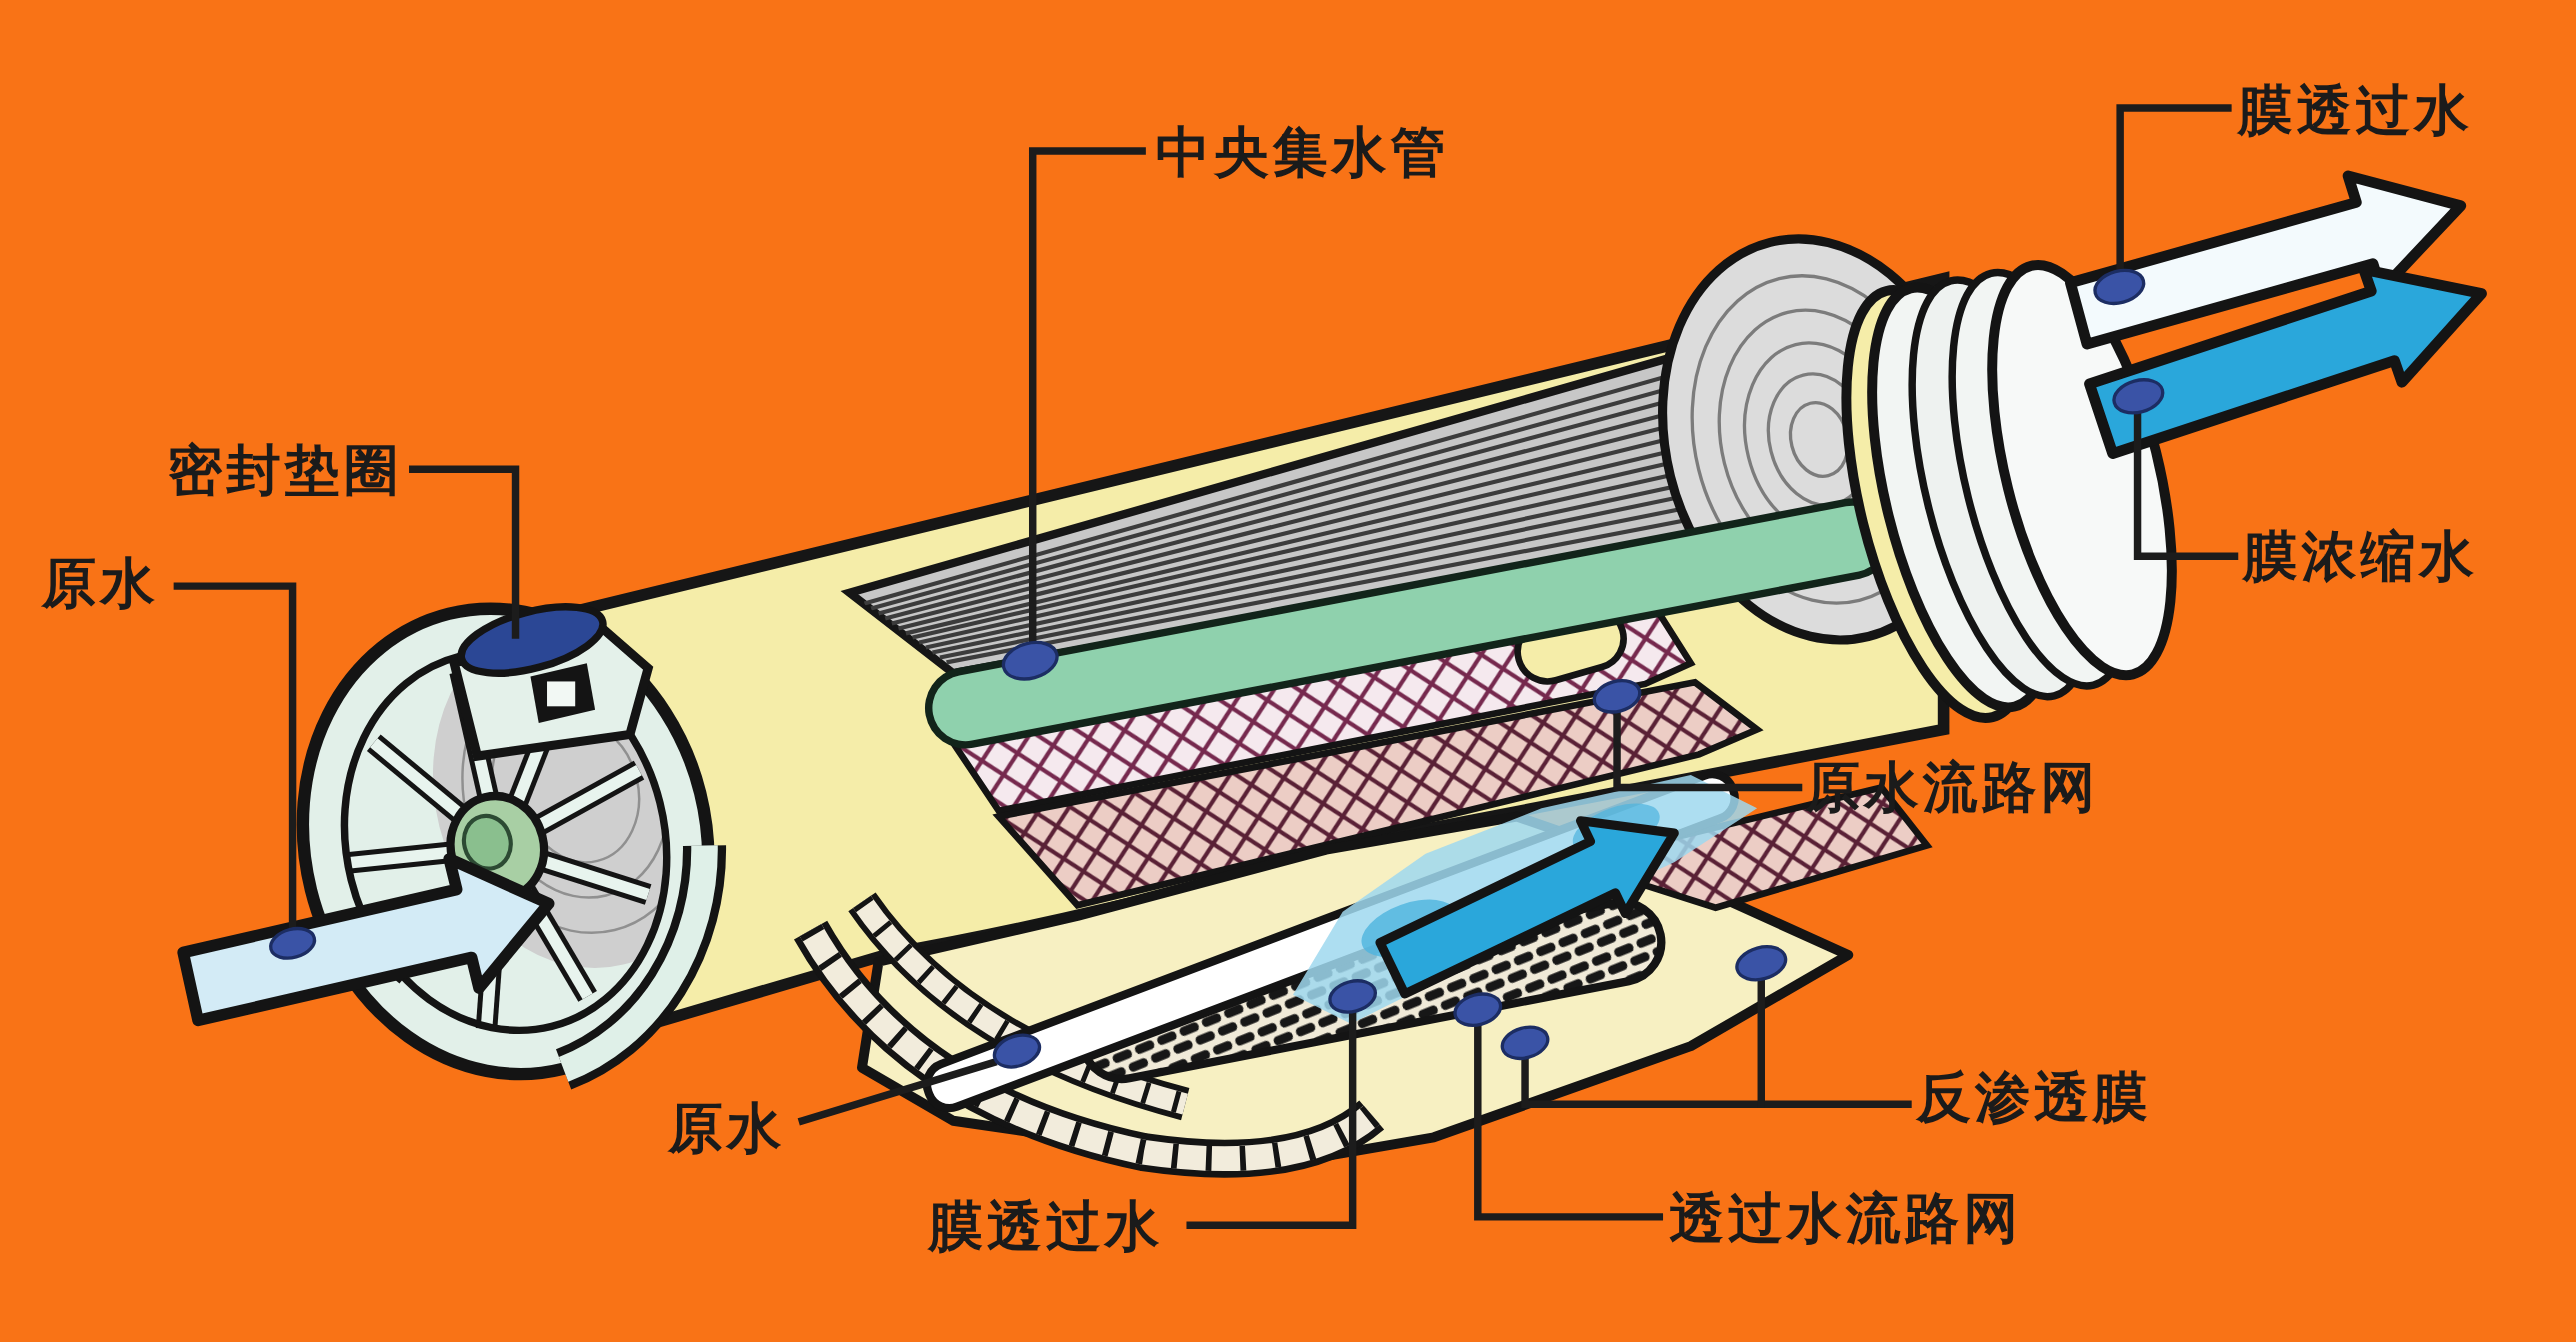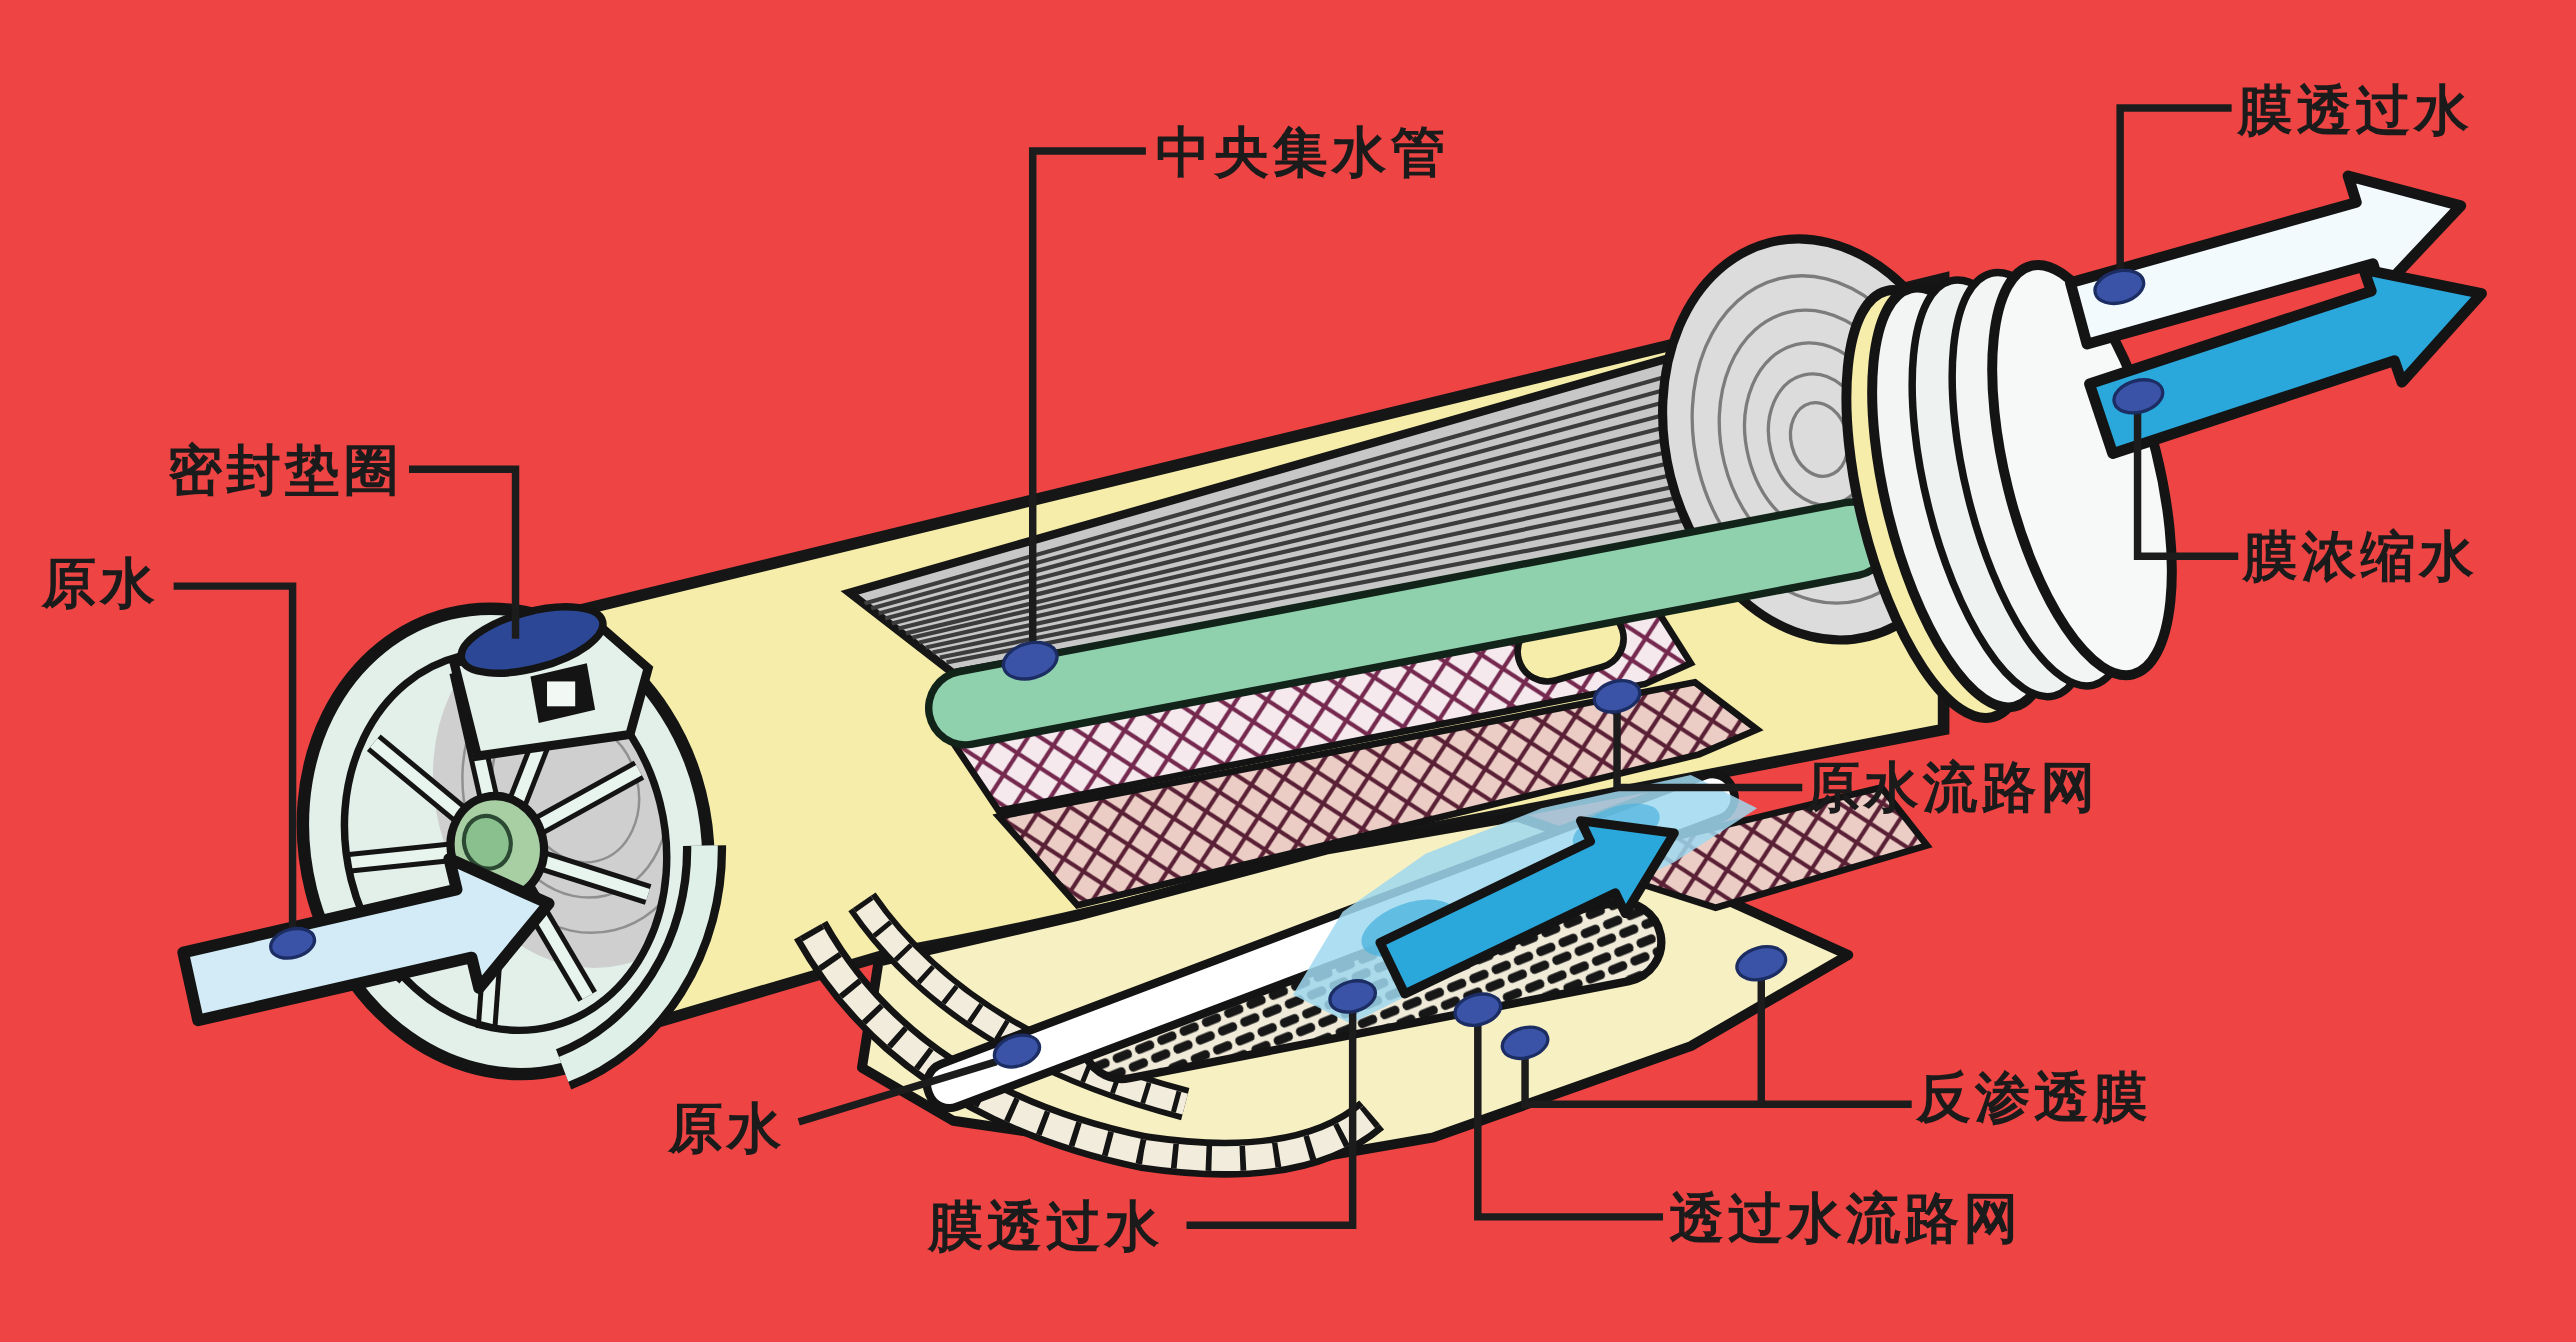--- a/index.html
+++ b/index.html
@@ -1,16 +1,16 @@
 <!DOCTYPE html>
 <html style="font-size:13.3px"><head>
 <meta charset="utf-8">
 <style>
   html,body{margin:0;padding:0;background:#ffffff;}
-  .stage{position:relative;width:2576px;height:1343px;background:#ef4444;overflow:hidden;
+  .stage{position:relative;width:2576px;height:1343px;background:#f97316;overflow:hidden;
          font-family:"DejaVu Serif","Liberation Serif",serif;}
   svg{position:absolute;left:0;top:0;}
   .callout-text{font-family:"DejaVu Serif","Liberation Serif",serif;
                 font-size:66px;letter-spacing:5px;fill:#1b1b1b;font-weight:600;}
   .leader{fill:none;stroke:#1c1c1c;stroke-width:9;stroke-linecap:square;stroke-linejoin:miter;}
   .dot{fill:#3a53a6;stroke:#1c2d63;stroke-width:4;}
 </style>
 </head>
 <body>
 

